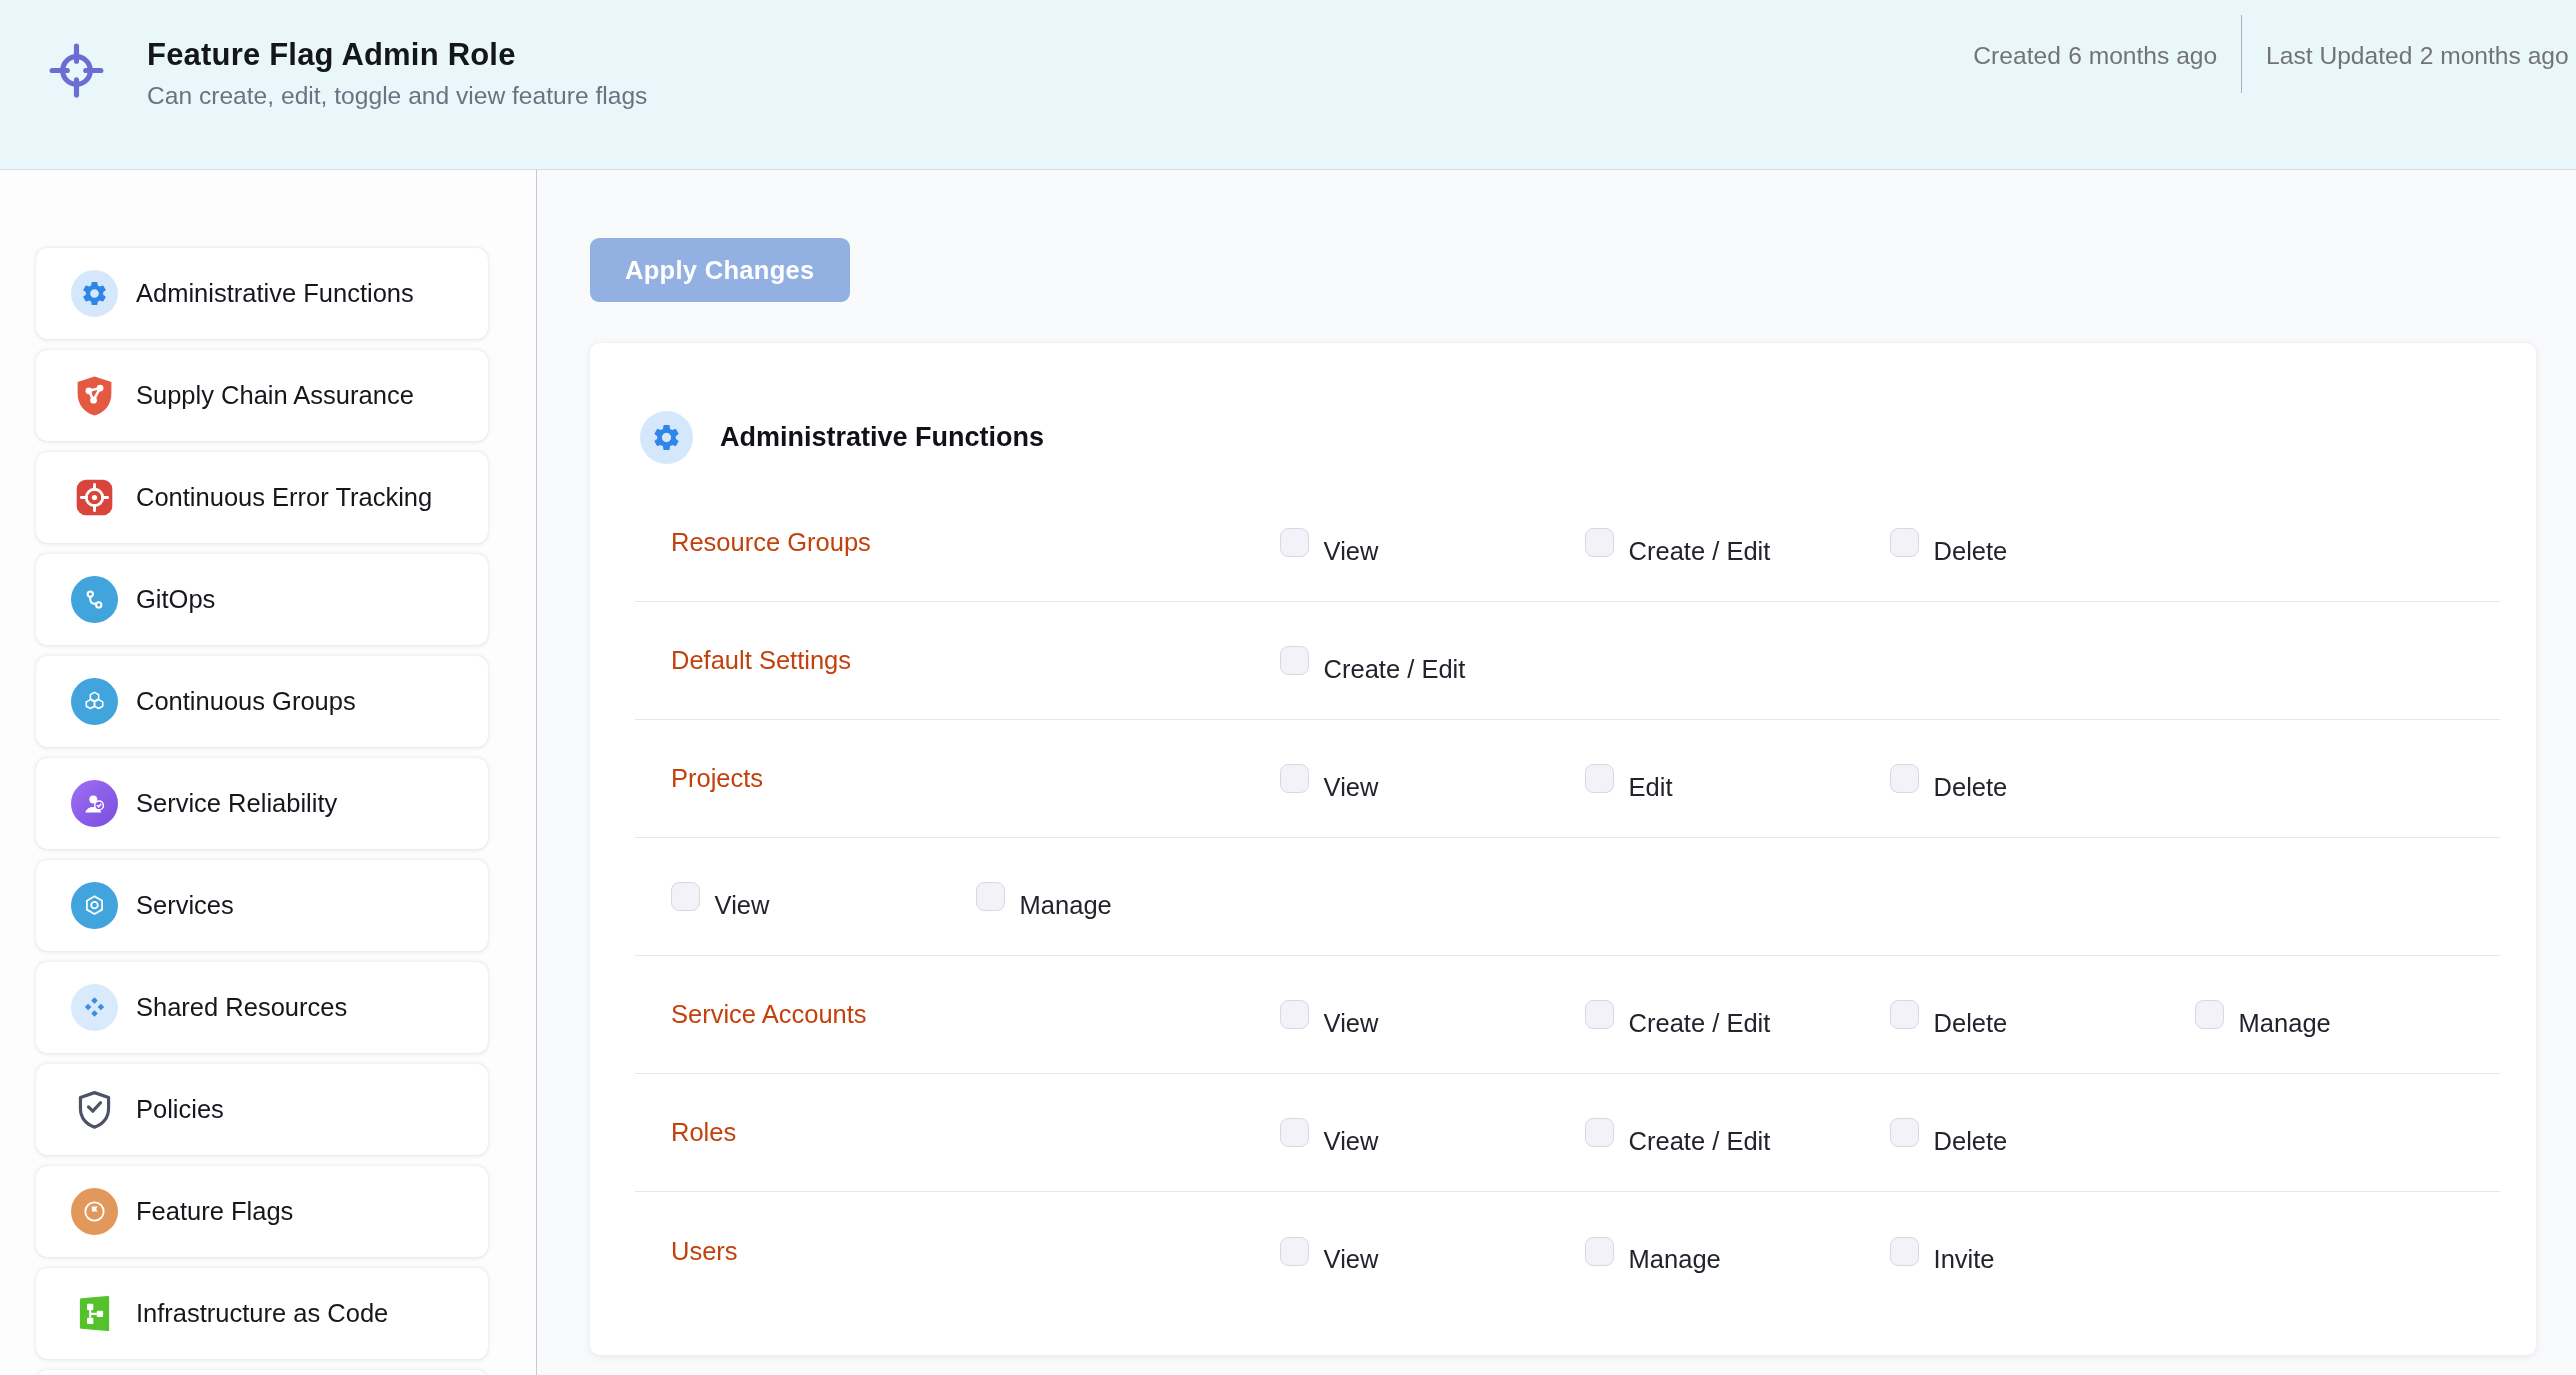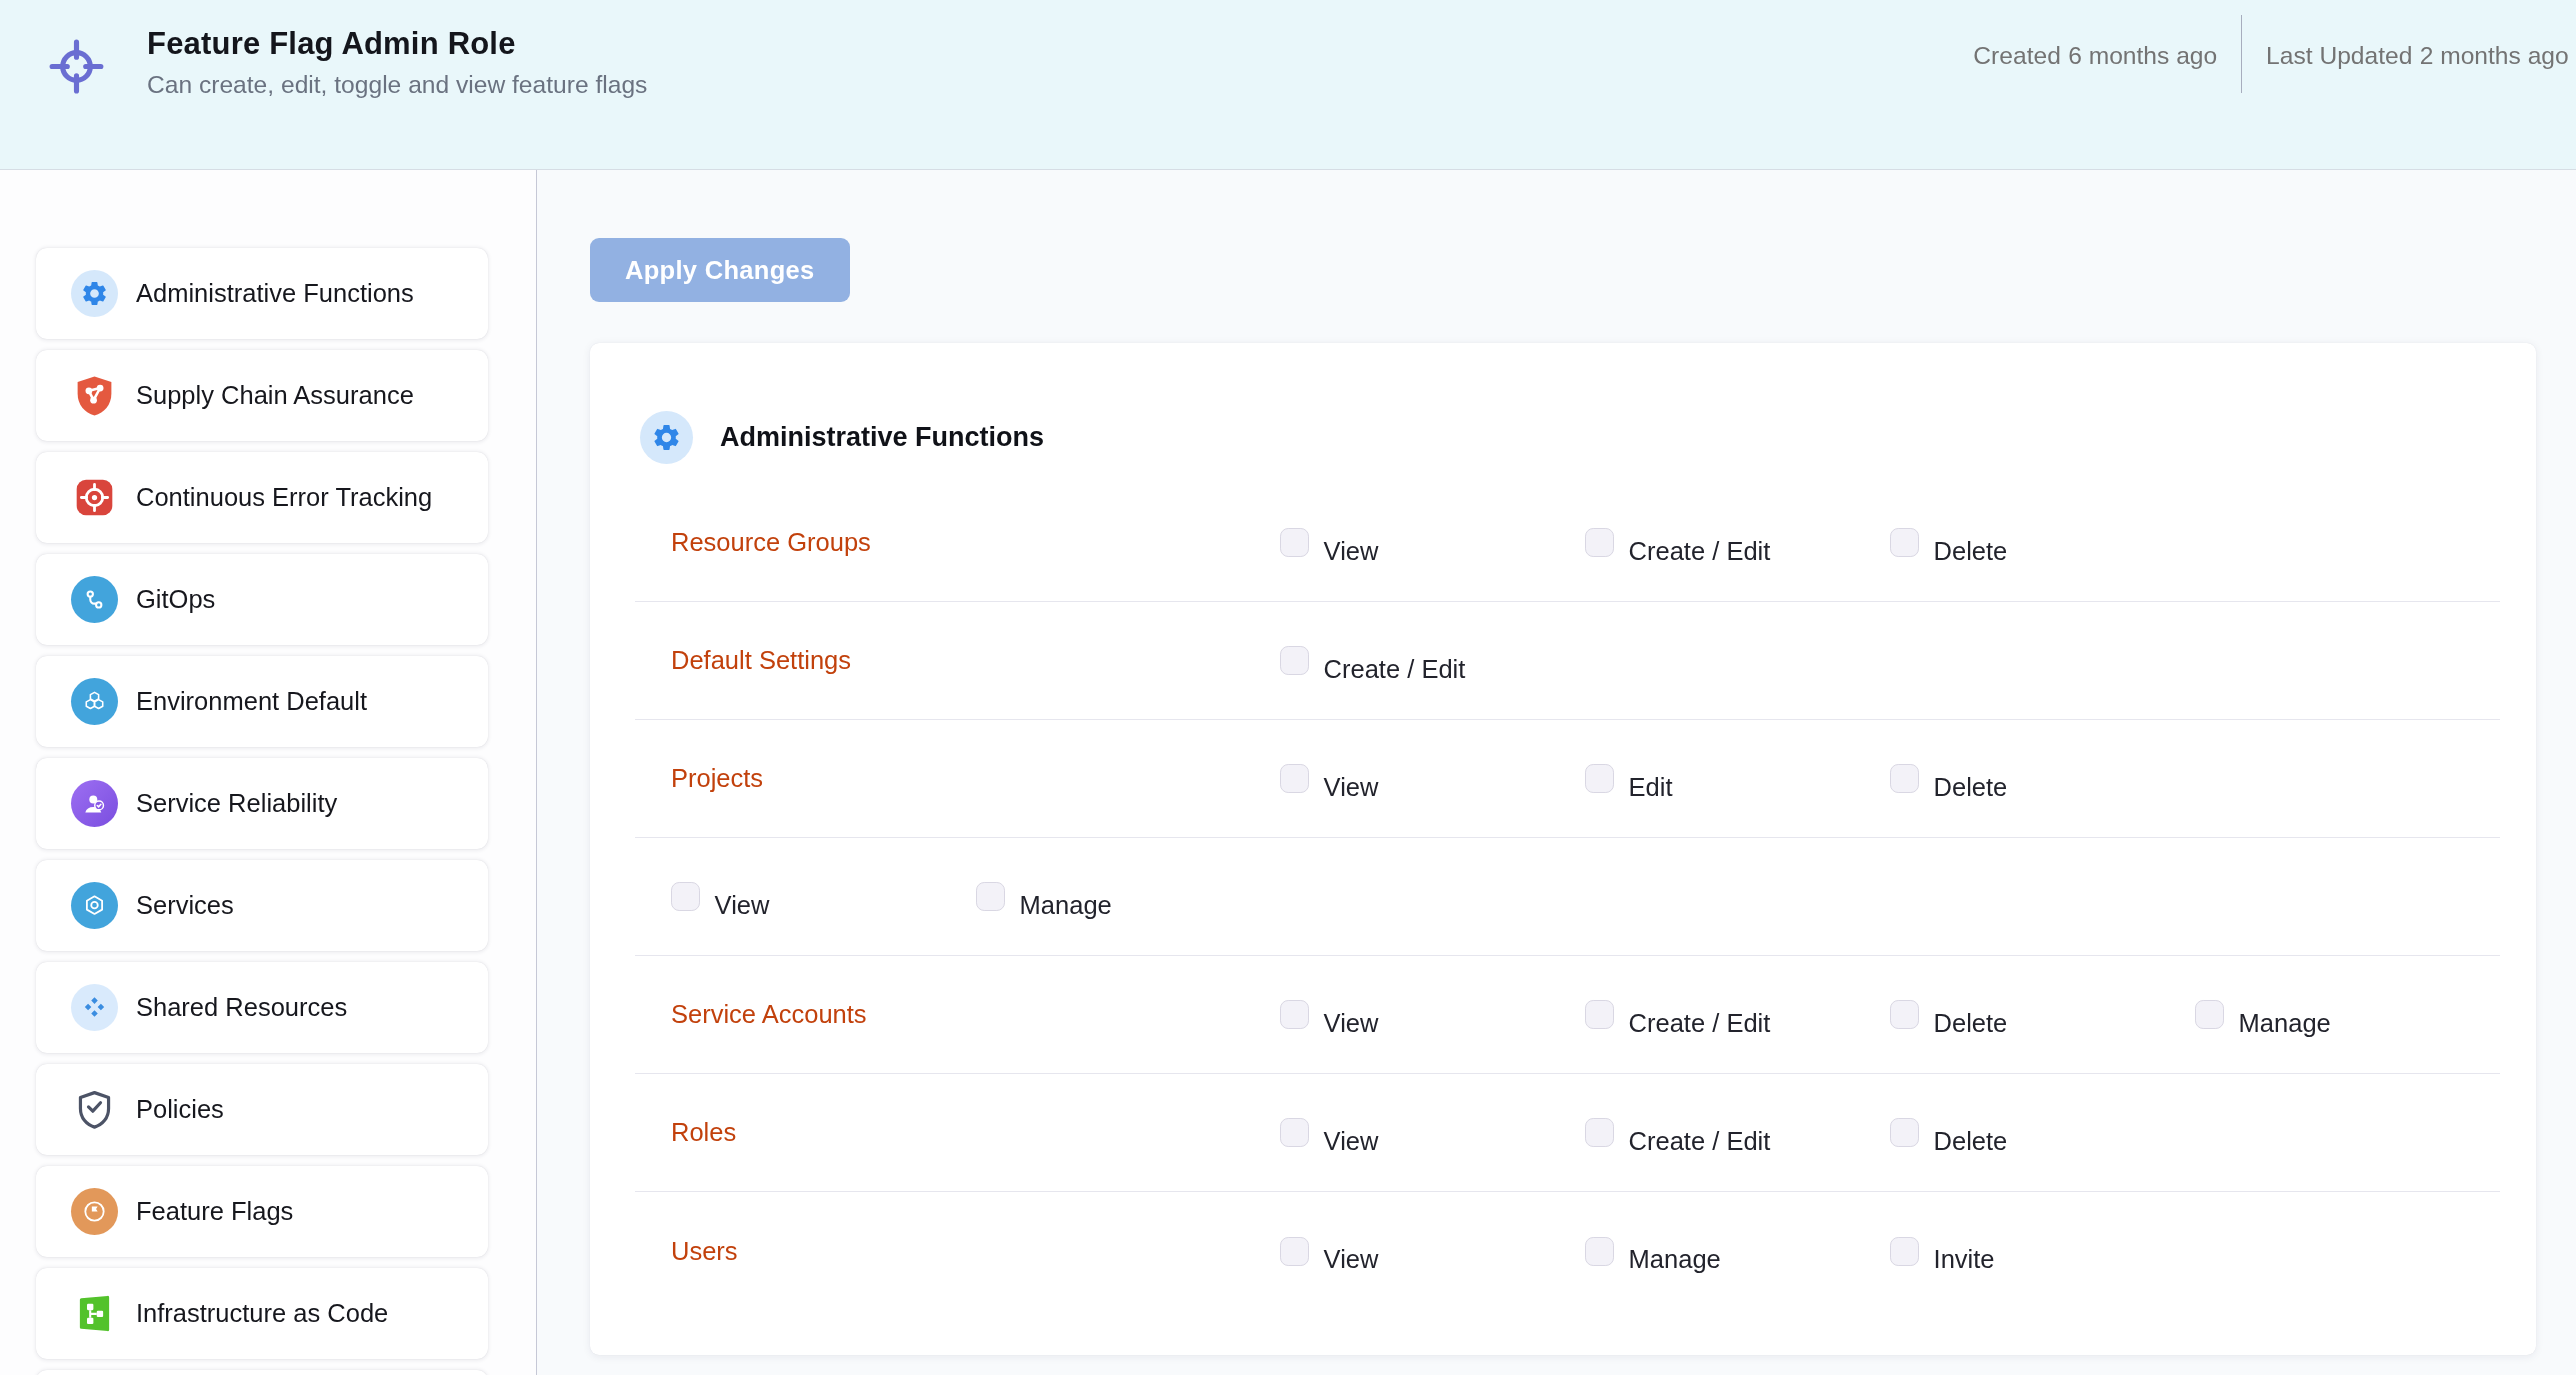--- a/index.html
+++ b/index.html
@@ -7,21 +7,21 @@
   body {
     font-family: "Liberation Sans", "DejaVu Sans", sans-serif;
     background:#f8fafc; color:#17181f;
   }
 
   
   .app-header {
     height:170px; background:#e9f7fa; border-bottom:0.9px solid #d6dde4;
     display:flex; justify-content:space-between; align-items:flex-start;
   }
-  .header-left { display:flex; align-items:flex-end; padding:20px 0 0 44px; gap:38px; }
+  .header-left { display:flex; align-items:flex-start; padding:31px 0 0 44px; gap:38px; }
   .header-icon { width:65px; height:65px; margin-top:7.3px; }
   .header-icon svg { width:65px; height:65px; }
   .header-titles { display:flex; flex-direction:column; gap:9px; padding-top:5.5px; }
   .role-title { font-size:31px; font-weight:700; color:#14161c; letter-spacing:0.2px; }
   .role-subtitle { font-size:24.6px; color:#6a7280; }
   .header-meta { display:flex; align-items:stretch; gap:24px; padding:11px 7.3px 0 0; }
   .meta-block { display:flex; flex-direction:row; gap:7.3px; font-size:24.6px; color:#737373; line-height:1.35;margin-top:28px; }
   .meta-divider { width:0.9px; background:#a7adbd; margin-top:3.6px; height:78px; }
 
   
@@ -174,21 +174,21 @@
   </div>
 
   <div class="sidebar-item">
     <span class="item-icon" data-icon="environment-groups-icon">
             <svg viewBox="0 0 24 24" fill="none" stroke="#ffffff" stroke-width="1.3" stroke-linejoin="round">
     <path d="M8.6 6.3 l3.4-1.9 3.4 1.9 v3.6 l-3.4 1.9 -3.4-1.9 Z"></path>
     <path d="M5.2 12.3 l3.4-1.9 3.4 1.9 v3.6 l-3.4 1.9 -3.4-1.9 Z"></path>
     <path d="M12 12.3 l3.4-1.9 3.4 1.9 v3.6 l-3.4 1.9 -3.4-1.9 Z"></path>
   </svg>
           </span>
-    <span class="item-label">Environment Default</span>
+    <span class="item-label">Continuous Groups</span>
   </div>
 
   <div class="sidebar-item">
     <span class="item-icon" data-icon="service-reliability-icon">
             <svg viewBox="0 0 24 24">
     <circle cx="11" cy="8.6" r="3.3" fill="#ffffff"></circle>
     <path d="M4.4 19.4 a6.8 6 0 0 1 13.2 0 Z" fill="#ffffff"></path>
     <circle cx="15.8" cy="13.6" r="3.6" fill="#8a5ae8" stroke="#ffffff" stroke-width="1.2"></circle>
     <path d="M14.3 13.7 l1.1 1.1 1.9-2.2" stroke="#ffffff" stroke-width="1.3" fill="none" stroke-linecap="round"></path>
   </svg>

